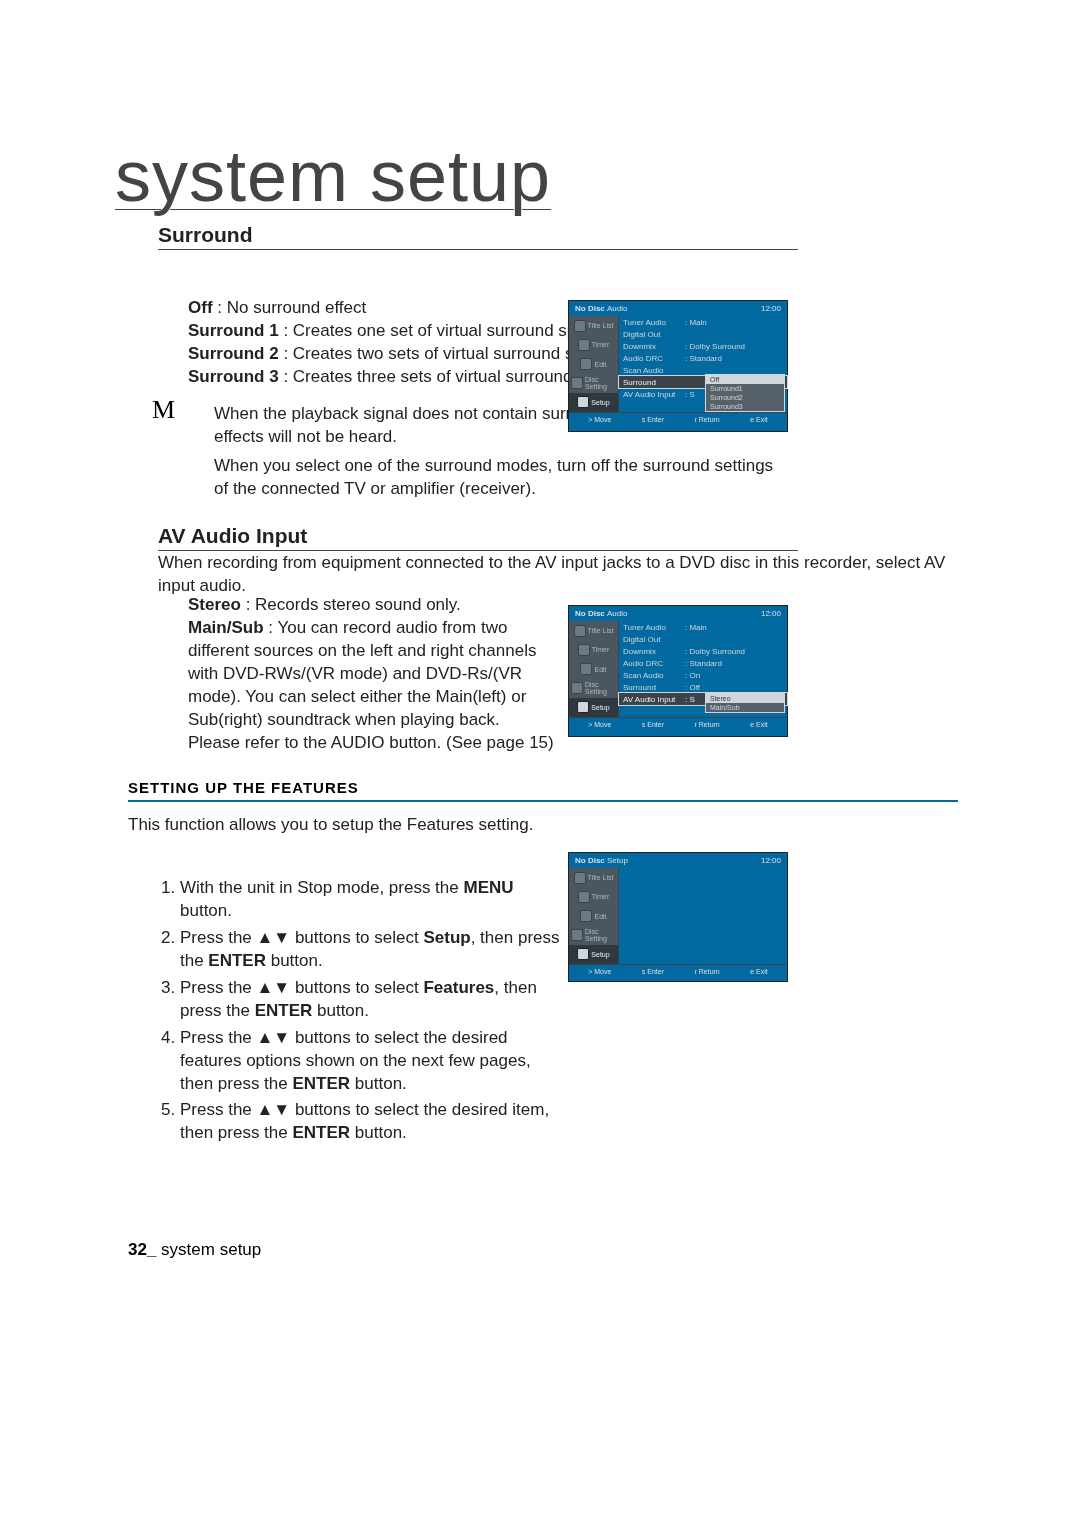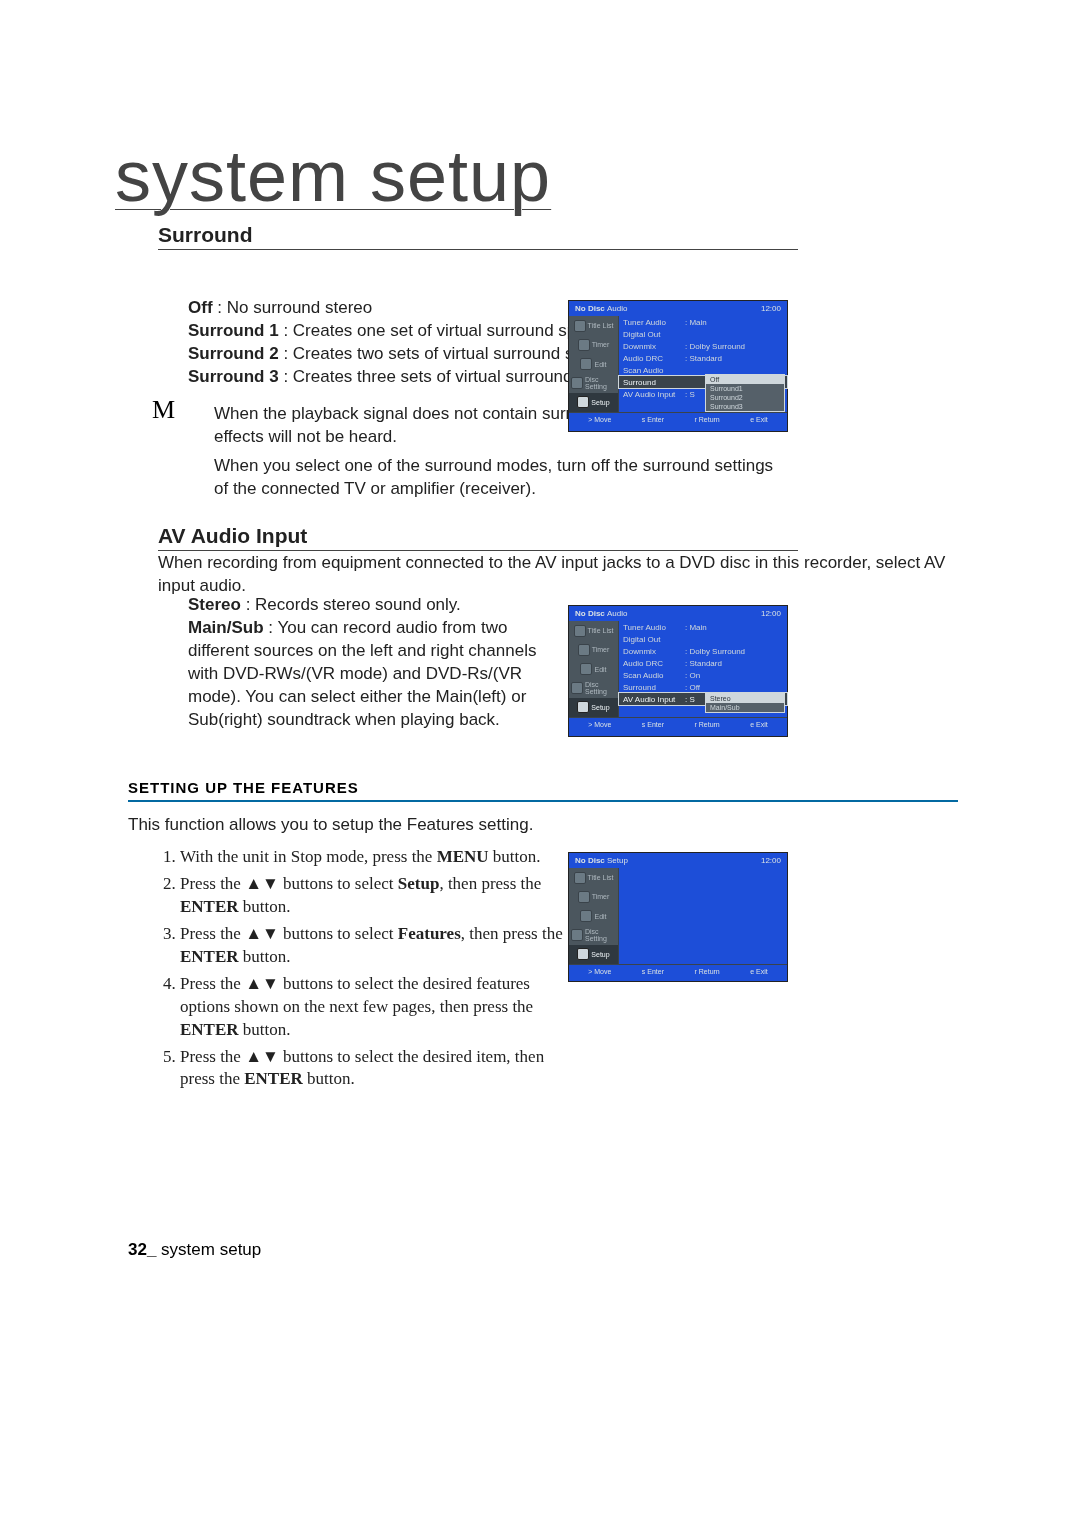--- a/index.html
+++ b/index.html
@@ -56,31 +56,31 @@
   .features-block { left: 128px; top: 779px; width: 830px; }
   .features-h {
     font-weight: bold;
     font-size: 15px;
     letter-spacing: 1px;
     border-bottom: 2px solid #0369a1;
     padding-bottom: 4px;
     margin-bottom: 8px;
   }
   .features-text { left: 128px; top: 814px; width: 800px; }
-  .ol-block { left: 158px; top: 846px; width: 408px; font-family: Liberation Serif, serif; }
+  .ol-block { left: 158px; top: 877px; width: 408px; }
   ol.steps { margin: 0; padding-left: 22px; font-size: 17px; line-height: 1.35; }
   ol.steps li { margin-bottom: 4px; }
   .footer { position: absolute; left: 128px; top: 1240px; font-size: 17px; text-align: right; }
   .footer .pg { font-weight: bold; }
 
   
   .osd {
     position: absolute;
     width: 218px;
-    background: #1d4ed8;
+    background: #0369a1;
     border: 1px solid #222;
     font-size: 8px;
     color: #cfd7dc;
   }
   .osd1 { left: 568px; top: 300px; height: 130px; }
   .osd2 { left: 568px; top: 605px; height: 130px; }
   .osd3 { left: 568px; top: 852px; height: 128px; }
   .osd-top {
     display: flex; justify-content: space-between;
     padding: 3px 6px;
@@ -170,21 +170,21 @@
 <body>
 
 <div class="page">
 
   <div class="title">system setup</div>
 
   <div class="block surround-block">
     <div class="section-h">Surround</div>
   </div>
   <div class="block surround-opts body">
-    <div><span class="bold">Off</span><span> : No surround stereo</span></div>
+    <div><span class="bold">Off</span><span> : No surround effect</span></div>
     <div><span class="bold">Surround 1</span><span> : Creates one set of virtual surround speakers.</span></div>
     <div><span class="bold">Surround 2</span><span> : Creates two sets of virtual surround speakers.</span></div>
     <div><span class="bold">Surround 3</span><span> : Creates three sets of virtual surround speakers.</span></div>
   </div>
   <div class="block note-mark">M</div>
   <div class="block note-text body">
     <div>When the playback signal does not contain surround audio, the surround effects will not be heard.</div>
     <div style="height:6px"></div>
     <div>When you select one of the surround modes, turn off the surround settings of the connected TV or ampliﬁer (receiver).</div>
   </div>
@@ -262,20 +262,21 @@
     </div>
   </div>
 
   <div class="block av-block">
     <div class="section-h">AV Audio Input</div>
   </div>
   <div class="block av-text body">When recording from equipment connected to the AV input jacks to a DVD disc in this recorder, select AV input audio.</div>
   <div class="block av-opts body">
     <div><span class="bold">Stereo</span><span> : Records stereo sound only.</span></div>
     <div><span class="bold">Main/Sub</span><span> : You can record audio from two different sources on the left and right channels with DVD-RWs/(VR mode) and DVD-Rs/(VR mode). You can select either the Main(left) or Sub(right) soundtrack when playing back.</span></div>
+    <div>Please refer to the AUDIO button. (See page 15)</div>
   </div>
 
   <div class="osd osd2">
     <div class="osd-top">
       <span><span class="nodisc">No Disc</span>&nbsp;<span>Audio</span></span>
       <span>12:00</span>
     </div>
     <div class="osd-main">
       <div class="osd-side">
         <div class="item">

